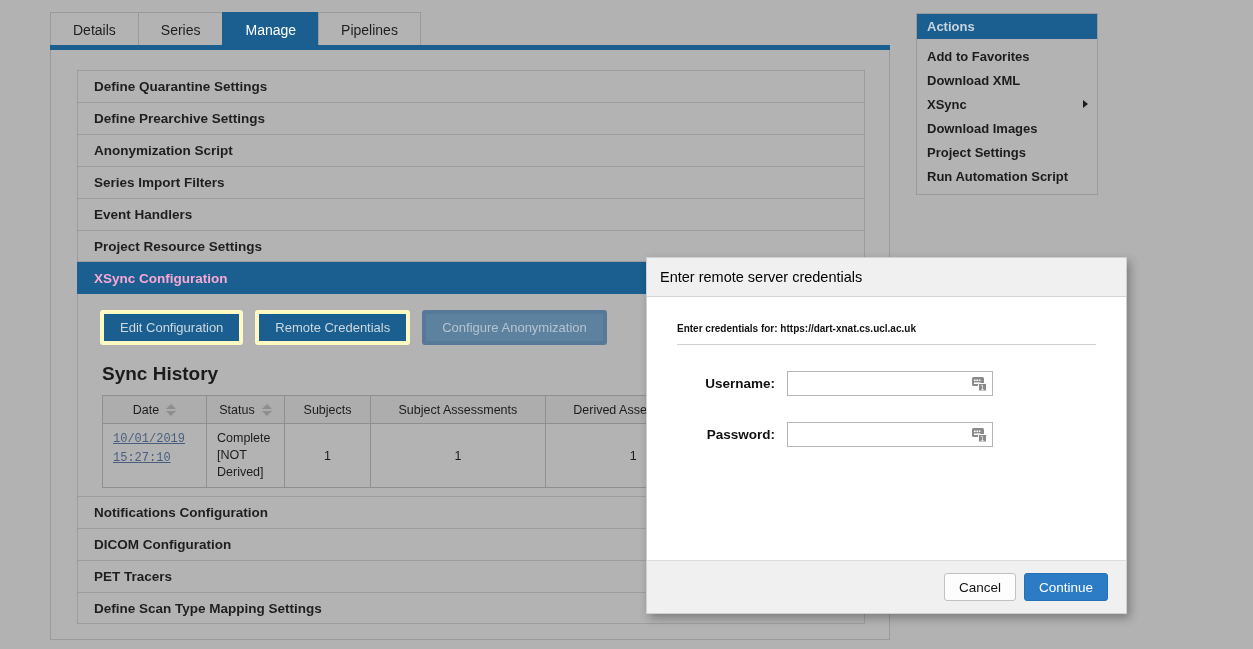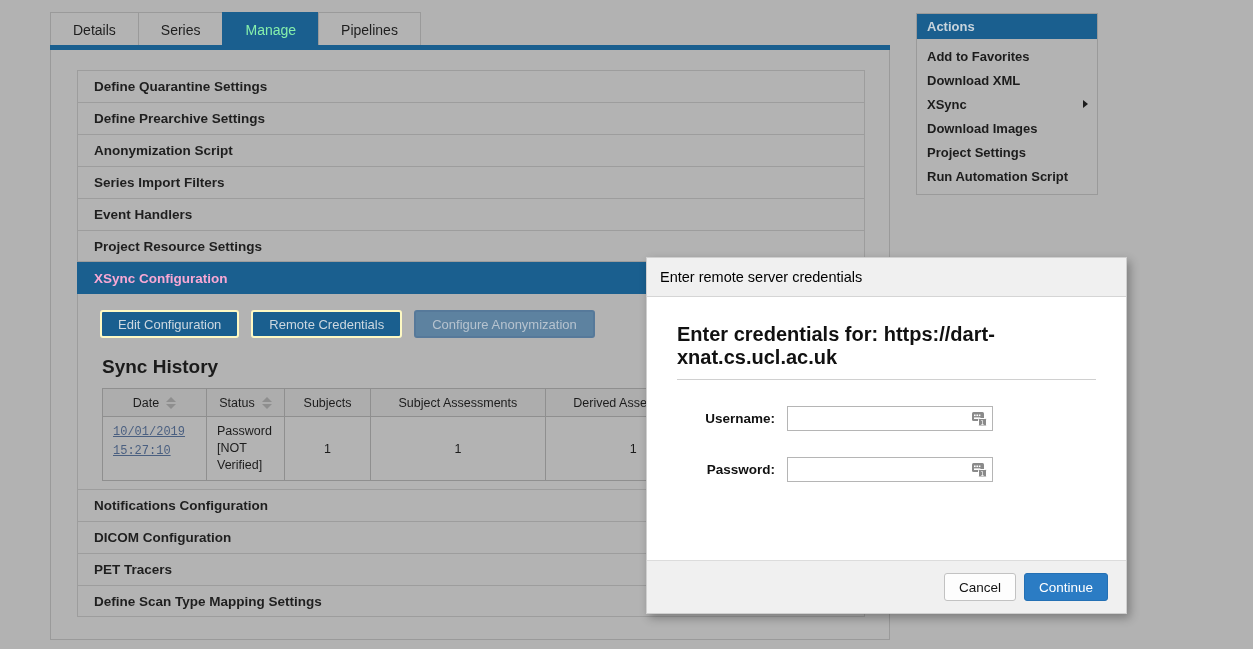--- a/index.html
+++ b/index.html
@@ -33,21 +33,21 @@
     border-bottom: none;
     margin-right: -1px;
     font-size: 14px;
     color: #1e1e1e;
     cursor: pointer;
     font-family: "Liberation Sans", sans-serif;
   }
   .tab.active {
     background: #1a5party;
     background: #1a5f8f;
-    color: #86efac;
+    color: #ffffff;
     border-color: #1a5f8f;
   }
   .tab-underline {
     position: absolute;
     left: 50px; top: 45px;
     width: 840px; height: 5px;
     background: #1a5f8f;
   }
 
   
@@ -84,25 +84,25 @@
   }
   .acc-body {
     border-left: 1px solid #9d9d9d;
     border-right: 1px solid #9d9d9d;
     background: #b3b3b3;
     padding: 16px 0 8px 0;
   }
 
   .btn-row { display: flex; gap: 12px; padding-left: 22px; }
   .btn {
-    height: 28px;
+    height: 35px;
     padding: 0 16px;
     display: flex; align-items: center; justify-content: center;
     background: #1a5f8f;
-    border: 2px solid #fef9c3;
+    border: 4px solid #fef9c3;
     border-radius: 3px;
     color: #cdd8e0;
     font-size: 13px;
     cursor: pointer;
     font-family: "Liberation Sans", sans-serif;
   }
   .btn.disabled {
     background: #5d82a0;
     border-color: #56799a;
     color: #b6c3cf;
@@ -210,21 +210,21 @@
     height: 39px;
     background: #f0f0f0;
     border-bottom: 1px solid #d5d5d5;
     display: flex; align-items: center;
     padding-left: 13px;
     font-size: 14.5px;
     color: #000000;
   }
   .modal-body { padding: 26px 30px 0 30px; height: 263px; }
   .modal-subtitle {
-    font-size: 20px;
+    font-size: 10px;
     font-weight: bold;
     color: #111;
     padding-bottom: 10px;
     border-bottom: 1px solid #d0d0d0;
   }
   .field-row {
     display: flex; align-items: center;
     margin-top: 26px;
   }
   .field-row:first-of-type { margin-top: 28px; }
@@ -364,21 +364,21 @@
               </tr>
           </thead>
           <tbody id="sync-body">
               <tr>
                 <td class="datecell">
                   <a class="datelink" href="#">
                     <span style="display: block;">10/01/2019</span>
                     <span style="display: block;">15:27:10</span>
                   </a>
                 </td>
-                <td class="statuscell">Password [NOT Verified]</td>
+                <td class="statuscell">Complete [NOT Derived]</td>
                 <td class="num">1</td>
                 <td class="num">1</td>
                 <td class="num">1</td>
               </tr>
             </tbody>
         </table>
 
       </div>
 
       <div id="acc-bottom">

